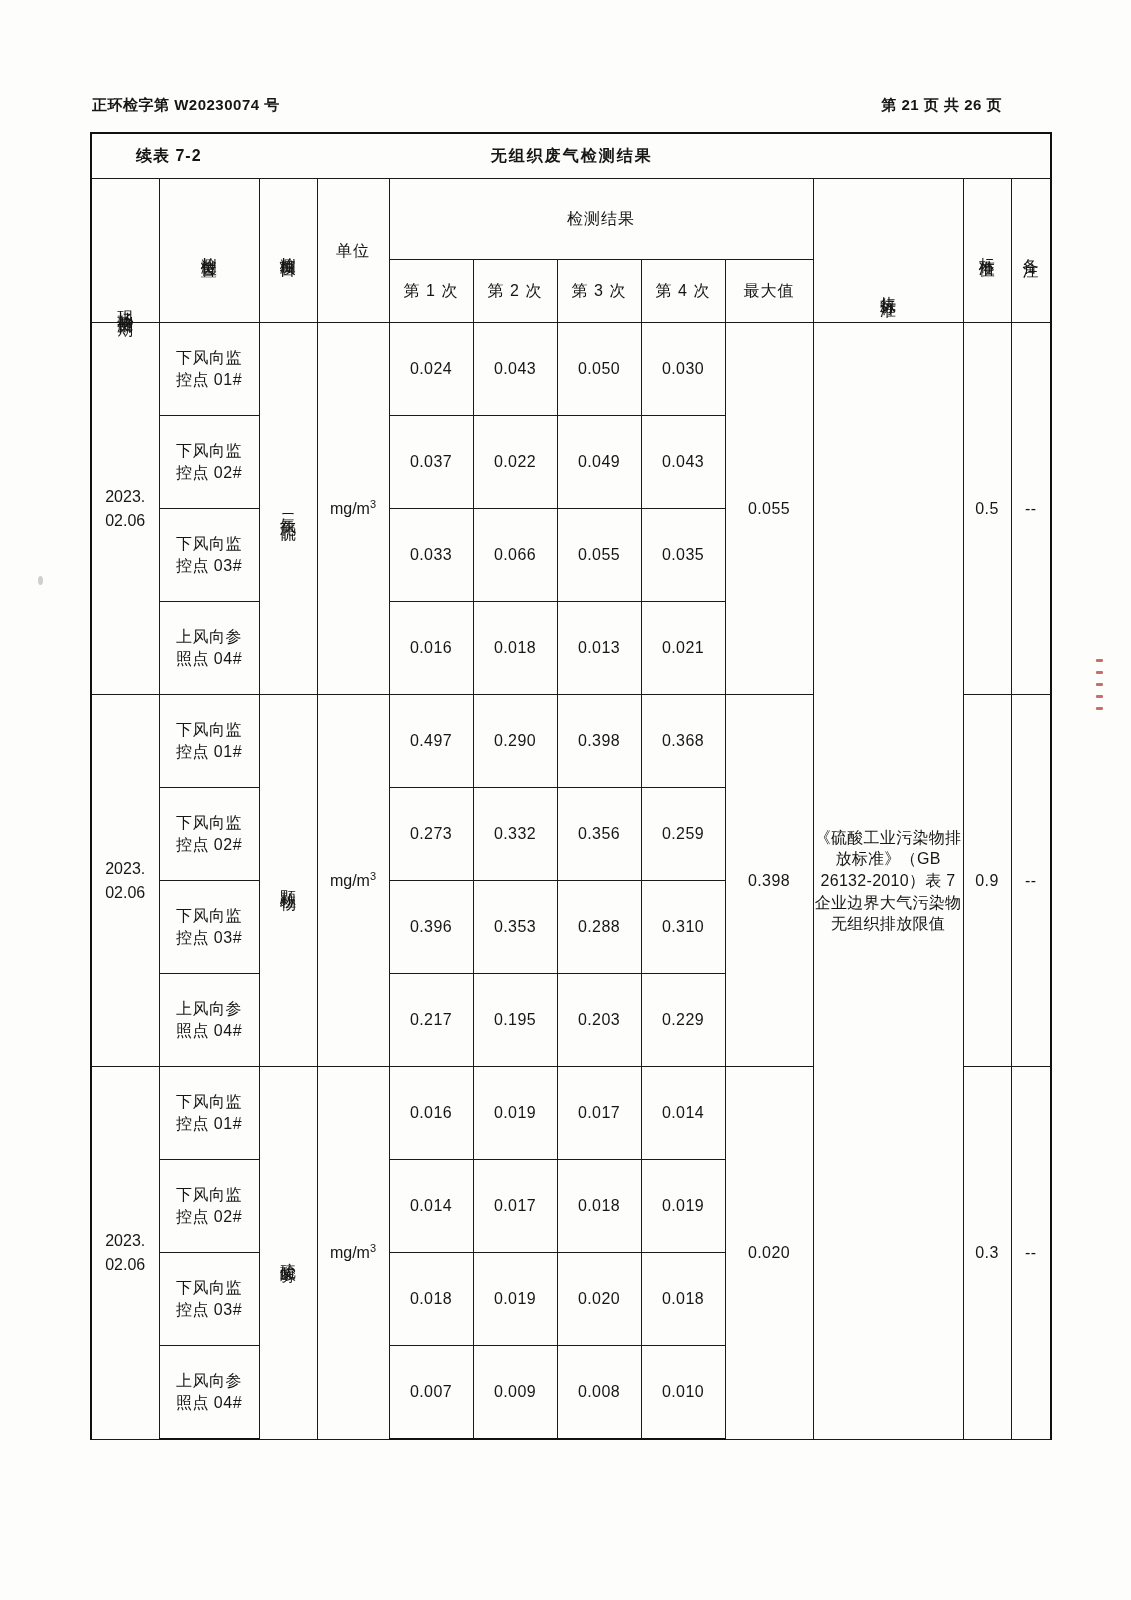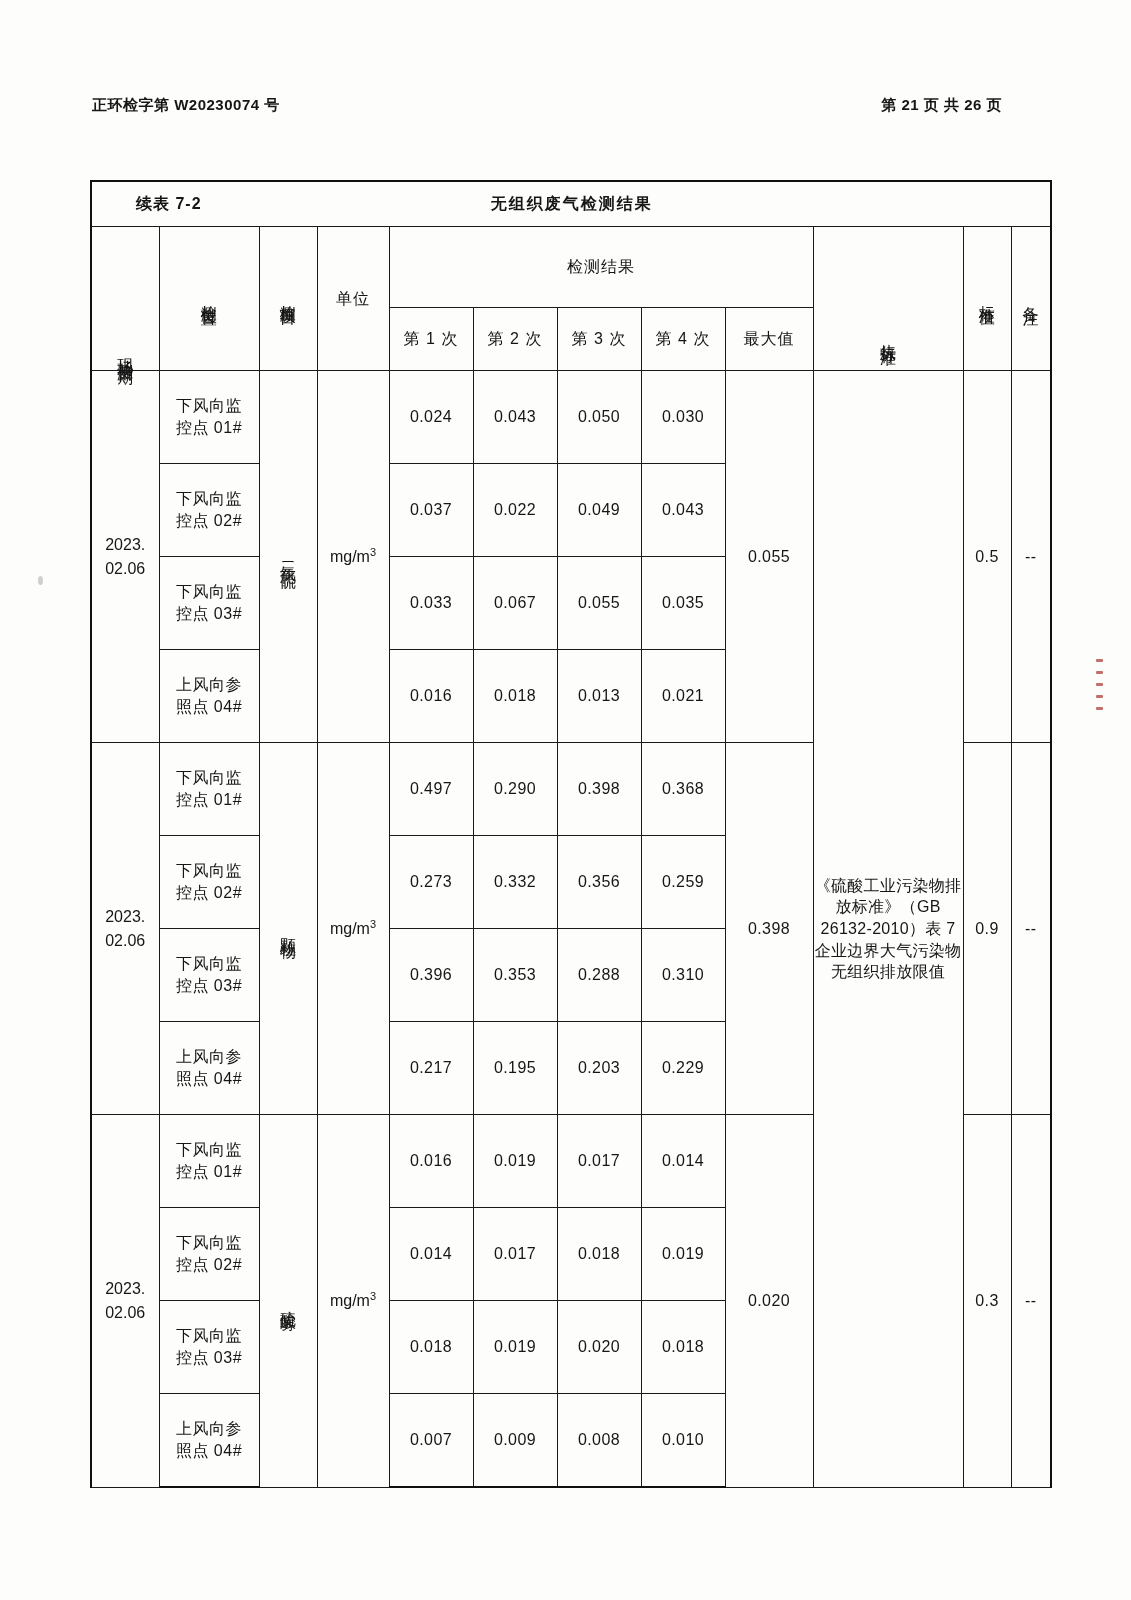--- a/index.html
+++ b/index.html
@@ -39,21 +39,20 @@
   .table-wrap {
     position: absolute;
     left: 90px;
     top: 132px;
     width: 920px;
   }
   table.main {
     border-collapse: collapse;
     width: 920px;
     table-layout: fixed;
-    margin-top: 48px;
   }
   table.main td, table.main th {
     border: 1px solid #1a1a1a;
     padding: 0;
     text-align: center;
     vertical-align: middle;
     font-weight: normal;
     font-size: 16px;
     line-height: 1.35;
   }
@@ -265,21 +264,21 @@
         <td class="num">0.022</td>
         <td class="num">0.049</td>
         <td class="num">0.043</td>
       </tr>
       <tr>
         <td class="loc" style="height:92px;">
           <span class="l1">下风向监</span>
           <span class="l2">控点 03#</span>
         </td>
         <td class="num">0.033</td>
-        <td class="num">0.067</td>
+        <td class="num">0.066</td>
         <td class="num">0.055</td>
         <td class="num">0.035</td>
       </tr>
       <tr>
         <td class="loc" style="height:92px;">
           <span class="l1">上风向参</span>
           <span class="l2">照点 04#</span>
         </td>
         <td class="num">0.016</td>
         <td class="num">0.018</td>

